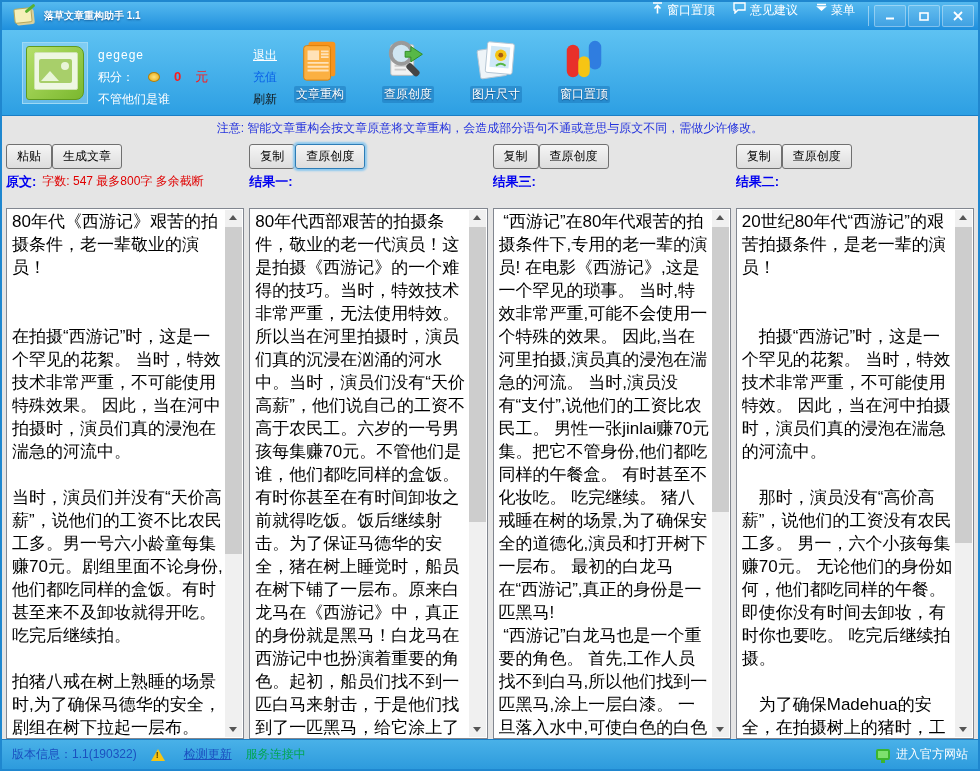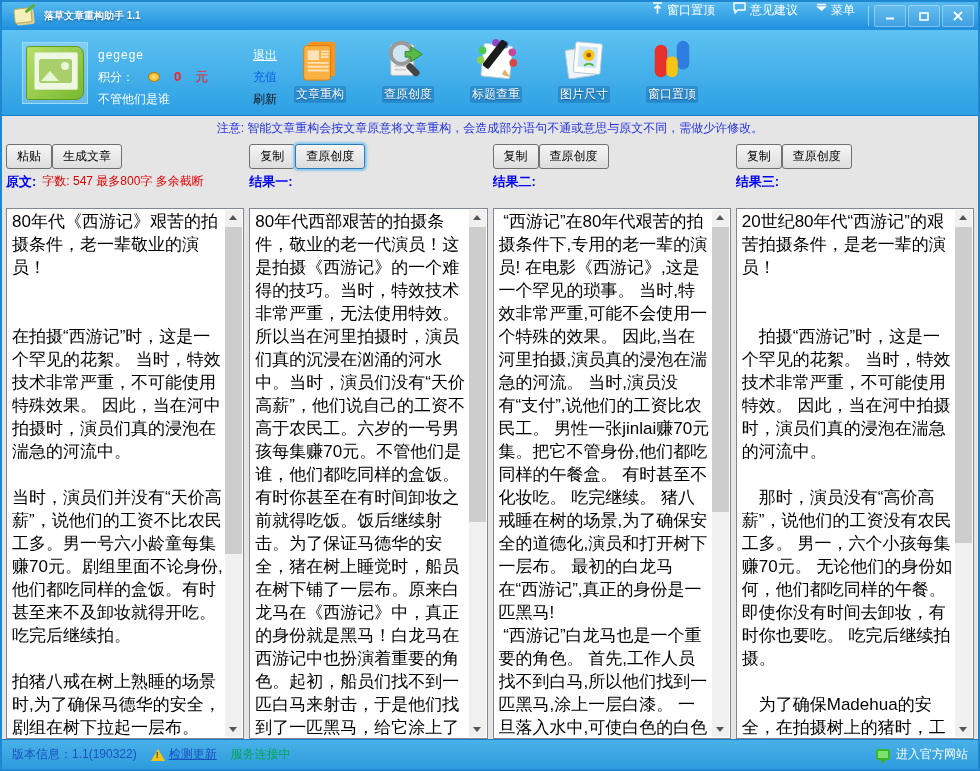--- a/index.html
+++ b/index.html
@@ -61,21 +61,21 @@
   .sb-btn{height:16px;position:relative;cursor:pointer;}
   .sb-btn::after{content:"";position:absolute;left:4px;border:4px solid transparent;}
   .sb-btn.up::after{top:5px;border-bottom:5px solid #555;border-top:0;}
   .sb-btn.down::after{bottom:5px;border-top:5px solid #555;border-bottom:0;}
   .sb-btn.down{position:absolute;bottom:0;left:0;right:0;}
   .sb-thumb{position:absolute;left:0;width:100%;background:#cdcdcd;cursor:pointer;}
 
   
   .statusbar{height:30px;flex:0 0 30px;background:linear-gradient(#49b1e8,#2d9bdd);border-top:1px solid #1a7ec5;display:flex;align-items:center;font-size:12px;padding:0 10px;gap:14px;}
   .sb-version{color:#1b50c0;}
-  .sb-update{display:flex;align-items:center;gap:4px;cursor:pointer;}
+  .sb-update{display:flex;align-items:center;gap:19px;cursor:pointer;}
   .warn{width:0;height:0;border-left:7px solid transparent;border-right:7px solid transparent;border-bottom:12px solid #f6c514;position:relative;display:inline-block;}
   .warn::after{content:"!";position:absolute;left:-2px;top:1px;font-size:9px;font-weight:bold;color:#5a4500;}
   .sb-update-text{color:#1b50c0;text-decoration:underline;}
   .sb-conn{color:#00a651;}
   .sb-right{margin-left:auto;display:flex;align-items:center;gap:6px;color:#fff;cursor:pointer;}
   .monitor{width:14px;height:11px;border:2px solid #3cb52e;background:#7ee06e;border-radius:2px;position:relative;display:inline-block;}
   .monitor::after{content:"";position:absolute;left:3px;bottom:-5px;width:4px;height:3px;background:#3cb52e;}
 </style>
 </head>
 <body>
@@ -165,34 +165,20 @@
           <rect x="6" y="8" width="24" height="32" rx="2" fill="#f2f2f2" stroke="#bbb"></rect>
           <path d="M10 26h16M10 30h16M10 34h12" stroke="#ccc" stroke-width="2"></path>
           <circle cx="17" cy="17" r="11" fill="#cfe6f2" stroke="#9a9a9a" stroke-width="4"></circle>
           <rect x="26" y="26" width="16" height="7" rx="3" transform="rotate(45 26 26)" fill="#444"></rect>
           <path d="M27 10l12 8-12 8v-5h-6v-6h6z" fill="#57b847" stroke="#2f8c22"></path>
         </svg>
         <span class="tlabel">查原创度</span>
       </div>
       <div class="tool">
         <svg viewBox="0 0 48 48">
-          <rect x="10" y="8" width="30" height="34" rx="2" fill="#fff" stroke="#ccc" transform="rotate(6 24 24)"></rect>
-          <circle cx="10" cy="14" r="4" fill="#49c94e"></circle>
-            <circle cx="8" cy="24" r="4" fill="#8bd34d"></circle>
-          <circle cx="24" cy="6" r="4" fill="#9046c9"></circle>
-            <circle cx="33" cy="8" r="4" fill="#4676d8"></circle>
-          <circle cx="41" cy="16" r="4" fill="#c9469f"></circle>
-            <circle cx="42" cy="27" r="4" fill="#e04343"></circle>
-          <rect x="18" y="2" width="8" height="34" rx="2" transform="rotate(38 24 20)" fill="#1b1b1b"></rect>
-          <path d="M33 34l6 8-9-3z" fill="#e0b06a"></path>
-        </svg>
-        <span class="tlabel">标题查重</span>
-      </div>
-      <div class="tool">
-        <svg viewBox="0 0 48 48">
           <rect x="6" y="12" width="28" height="30" rx="2" fill="#eef4f8" stroke="#b5c6d4" transform="rotate(-8 20 27)"></rect>
           <rect x="14" y="6" width="28" height="32" rx="2" fill="#fff" stroke="#b5c6d4" transform="rotate(5 28 22)"></rect>
           <rect x="18" y="10" width="20" height="22" fill="#cfe8f7" transform="rotate(5 28 21)"></rect>
           <circle cx="29" cy="19" r="6" fill="#f6c514"></circle>
             <circle cx="29" cy="19" r="2.5" fill="#a65b10"></circle>
           <path d="M24 30q5-4 10 0" stroke="#57b847" stroke-width="2" fill="none"></path>
         </svg>
         <span class="tlabel">图片尺寸</span>
       </div>
       <div class="tool">
@@ -230,24 +216,24 @@
 
     <div class="cols heads">
       <div class="colhead">
         <span class="chtitle">原文:</span>
         <span class="chmeta">字数: 547 最多800字 多余截断</span>
       </div>
       <div class="colhead">
           <span class="chtitle">结果一:</span>
         </div>
       <div class="colhead">
+          <span class="chtitle">结果三:</span>
+        </div>
+      <div class="colhead">
           <span class="chtitle">结果二:</span>
-        </div>
-      <div class="colhead">
-          <span class="chtitle">结果三:</span>
         </div>
     </div>
 
     <div class="cols texts">
       <div class="textarea">
         <div class="textbody">80年代《西游记》艰苦的拍摄条件，老一辈敬业的演员！
 
 
 在拍摄“西游记”时，这是一个罕见的花絮。 当时，特效技术非常严重，不可能使用特殊效果。 因此，当在河中拍摄时，演员们真的浸泡在湍急的河流中。
 

